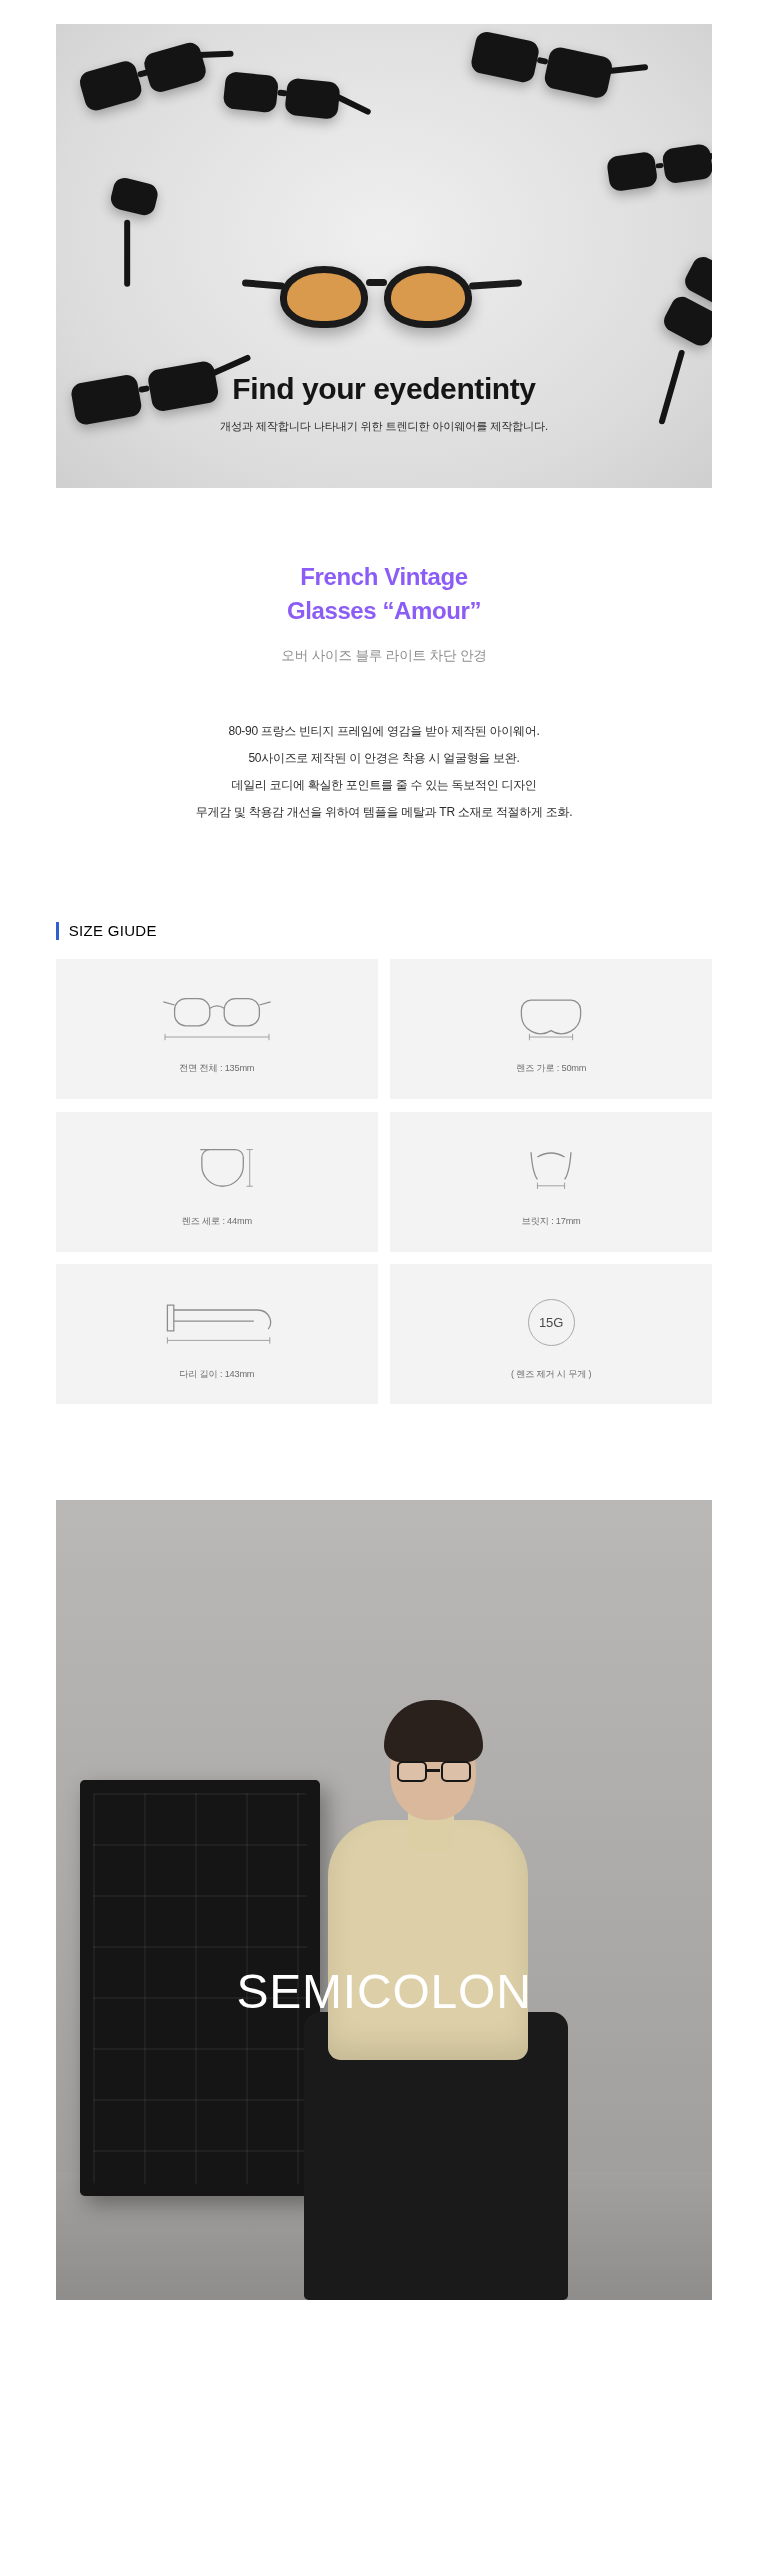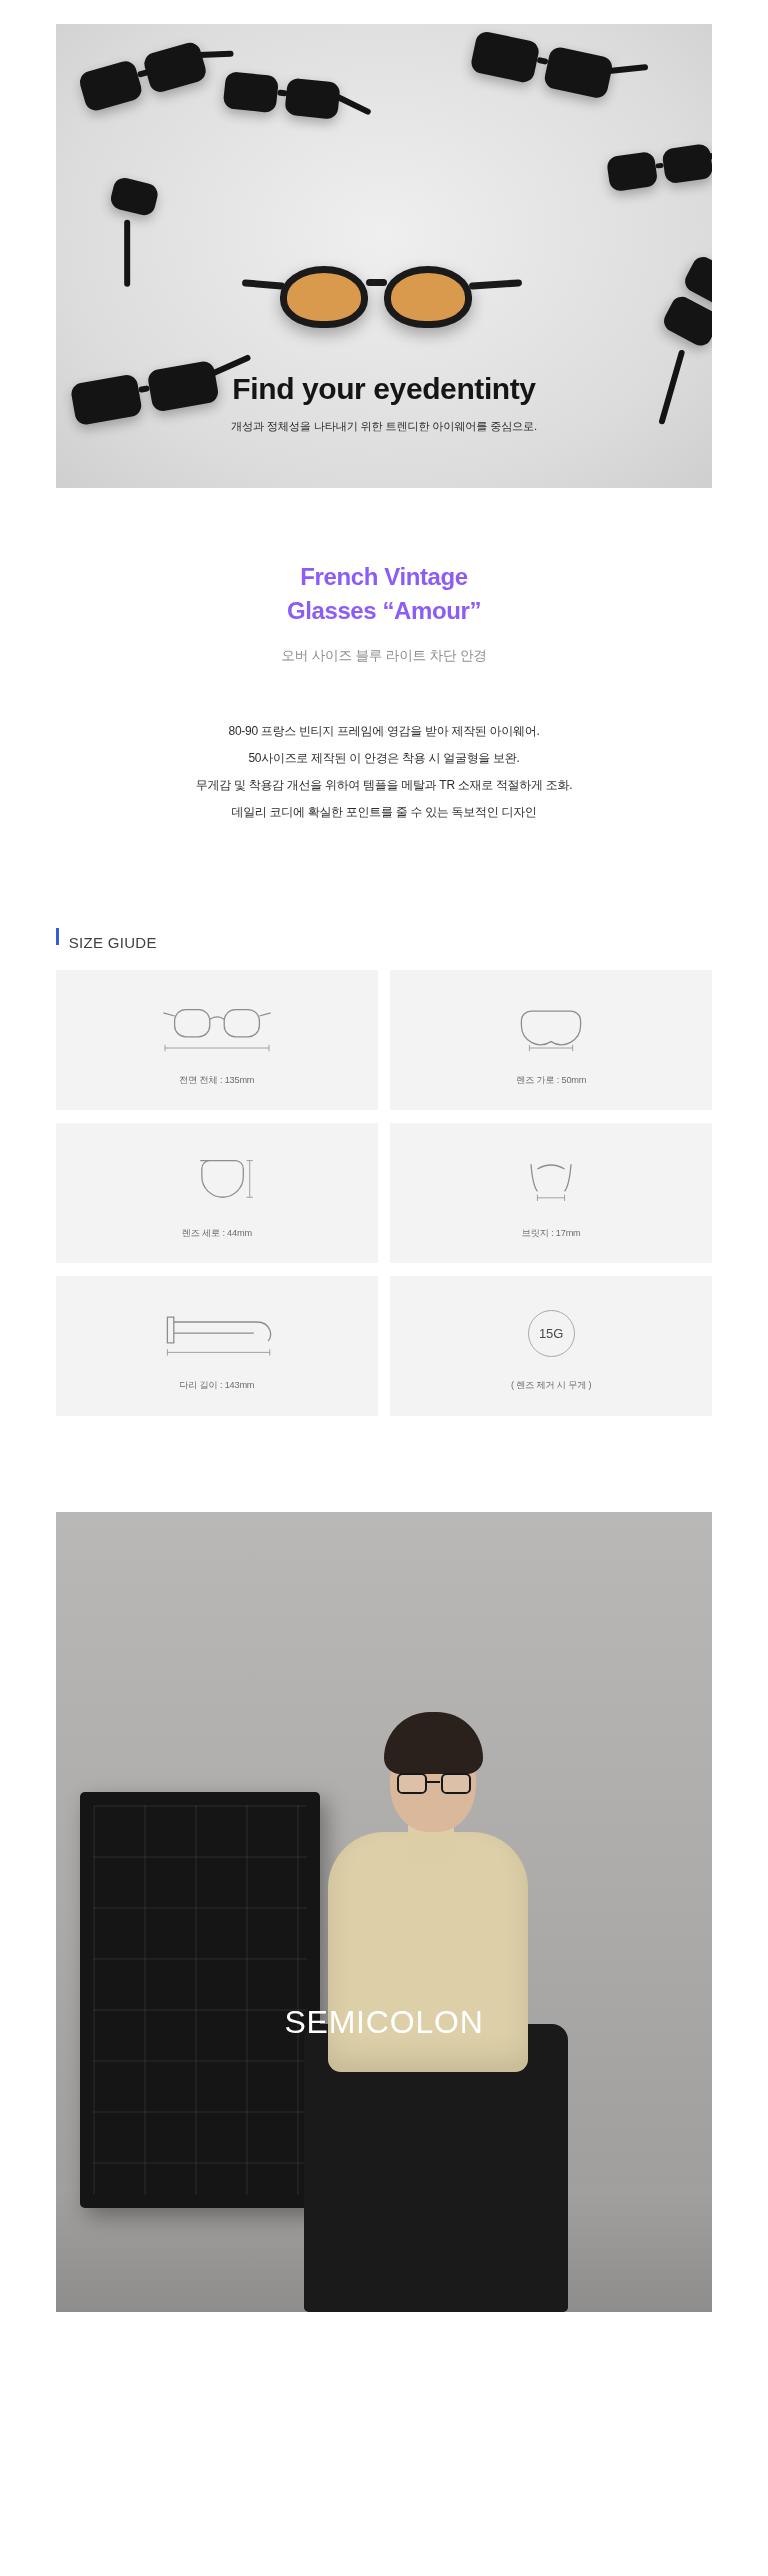--- a/index.html
+++ b/index.html
@@ -184,22 +184,21 @@
   }
   .sg-bar {
     width: 3.2px;
     height: 17.6px;
     background: #2f5fd0;
     display: inline-block;
   }
   .sg-heading-text {
     font-size: 15px;
     letter-spacing: 0.3px;
-    color: #404040;
-    margin-top: 12px;
+    color: #000000;
   }
   .sg-grid {
     display: grid;
     grid-template-columns: repeat(2, 1fr);
     gap: 12.8px;
   }
   .sg-card {
     background: #f3f3f3;
     height: 140px;
     display: flex;
@@ -344,25 +343,24 @@
     width: 12.8px;
     height: 2.4px;
     background: #171717;
   }
   .mp-watermark {
     position: absolute;
     left: 0;
     right: 0;
     top: 464px;
     text-align: center;
-    font-size: 32px;
+    font-size: 48px;
     letter-spacing: 0.8px;
     color: #ffffff;
     font-weight: normal;
-    margin-top: 28px;
   }
 </style>
 </head>
 <body>
 
 <div class="page">
 
   <section class="hero">
     <div class="hero-bg-tint"></div>
 
@@ -415,37 +413,37 @@
     <div class="sg-center">
       <div class="temple-l"></div>
       <div class="lens-amber l1"></div>
       <div class="bridge-amber"></div>
       <div class="lens-amber l2"></div>
       <div class="temple-r"></div>
     </div>
 
     <div class="hero-text">
       <h1 class="hero-title">Find your eyedentinty</h1>
-      <p class="hero-sub">개성과 정체성을 나타내기 위한 트렌디한 아이웨어를 중심으로.</p>
+      <p class="hero-sub">개성과 제작합니다 나타내기 위한 트렌디한 아이웨어를 제작합니다.</p>
     </div>
   </section>
 
   <section class="product-title-wrap">
     <h2 class="product-title">
       <span>French Vintage</span><br>
       <span>Glasses “Amour”</span>
     </h2>
     <p class="product-subtitle">오버 사이즈 블루 라이트 차단 안경</p>
   </section>
 
   <section class="desc">
     <p>80-90 프랑스 빈티지 프레임에 영감을 받아 제작된 아이웨어.</p>
     <p>50사이즈로 제작된 이 안경은 착용 시 얼굴형을 보완.</p>
+    <p>데일리 코디에 확실한 포인트를 줄 수 있는 독보적인 디자인</p>
     <p>무게감 및 착용감 개선을 위하여 템플을 메탈과 TR 소재로 적절하게 조화.</p>
-    <p>데일리 코디에 확실한 포인트를 줄 수 있는 독보적인 디자인</p>
   </section>
 
   <section class="size-guide">
     <div class="sg-heading">
       <span class="sg-bar"></span>
       <span class="sg-heading-text">SIZE GIUDE</span>
     </div>
 
     <div class="sg-grid">
 

